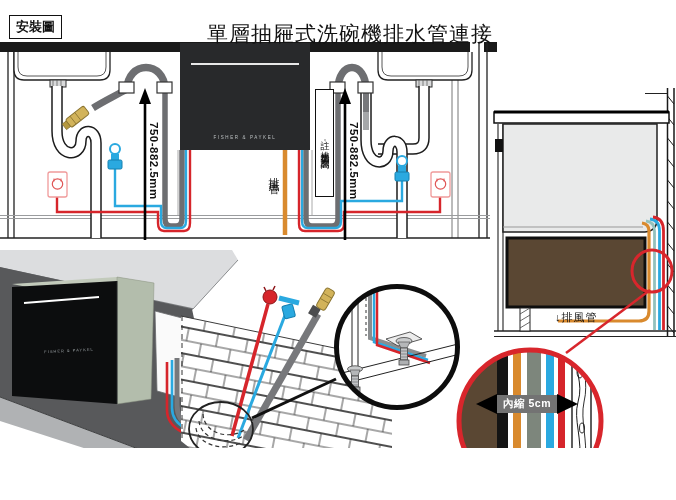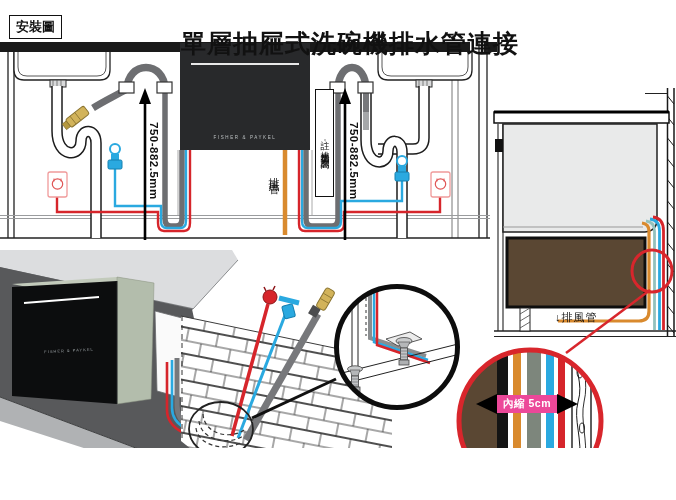--- a/index.html
+++ b/index.html
@@ -1,32 +1,32 @@
 <!DOCTYPE html>
 <html><head>
 <meta charset="utf-8">
 <style>
   html,body{margin:0;padding:0;background:#fff;}
   #stage{position:relative;width:676px;height:448px;background:#fff;overflow:hidden;
          font-family:"Liberation Sans",sans-serif;color:#111;}
   #art{position:absolute;left:0;top:0;}
   .abs{position:absolute;}
   .corner-box{left:9px;top:15px;border:1.5px solid #111;padding:2px 6px;font-size:13px;font-weight:600;background:#fff;}
-  .title{left:150px;top:27px;width:400px;text-align:center;font-size:25px;font-weight:bold;letter-spacing:1px;}
+  .title{left:150px;top:20px;width:400px;text-align:center;font-size:21px;font-weight:normal;letter-spacing:1px;}
   .vtext{writing-mode:vertical-rl;text-orientation:mixed;}
   .dim{font-size:11.5px;font-weight:600;letter-spacing:.5px;}
   .dim-left{left:148px;top:122px;height:110px;}
   .dim-right{left:348px;top:122px;height:110px;}
   .note-box{left:315px;top:89px;width:17px;height:106px;border:1px solid #111;background:#fff;
             font-size:9px;letter-spacing:1px;display:flex;align-items:center;justify-content:center;}
   .vent-main{left:266px;top:169px;font-size:11px;letter-spacing:3px;}
   .brand-main{left:180px;top:135px;width:130px;text-align:center;font-size:4.5px;letter-spacing:1.6px;color:#bcc0c2;}
   .brand-iso{left:34px;top:348px;width:70px;text-align:center;font-size:4px;letter-spacing:1px;color:#979da0;transform:rotate(-3deg);}
   .vent-side{left:555px;top:310px;font-size:11px;letter-spacing:1px;}
-  .inset-label{left:497px;top:395px;width:60px;height:18px;background:#ec4899;color:#fff;
+  .inset-label{left:497px;top:395px;width:60px;height:18px;background:#737373;color:#fff;
                font-size:10.5px;font-weight:600;display:flex;align-items:center;justify-content:center;letter-spacing:.5px;}
   .wm1{left:505px;top:386px;font-size:31px;letter-spacing:9px;color:rgba(255,255,255,.6);
        text-shadow:0 0 2px rgba(130,110,100,.4);font-weight:bold;}
   .wm2{left:542px;top:434px;font-size:33px;font-style:italic;font-family:"Liberation Serif",serif;
        color:rgba(255,255,255,.65);text-shadow:0 0 2px rgba(160,130,125,.45);}
 </style>
 </head>
 <body>
 
 <div id="stage">

